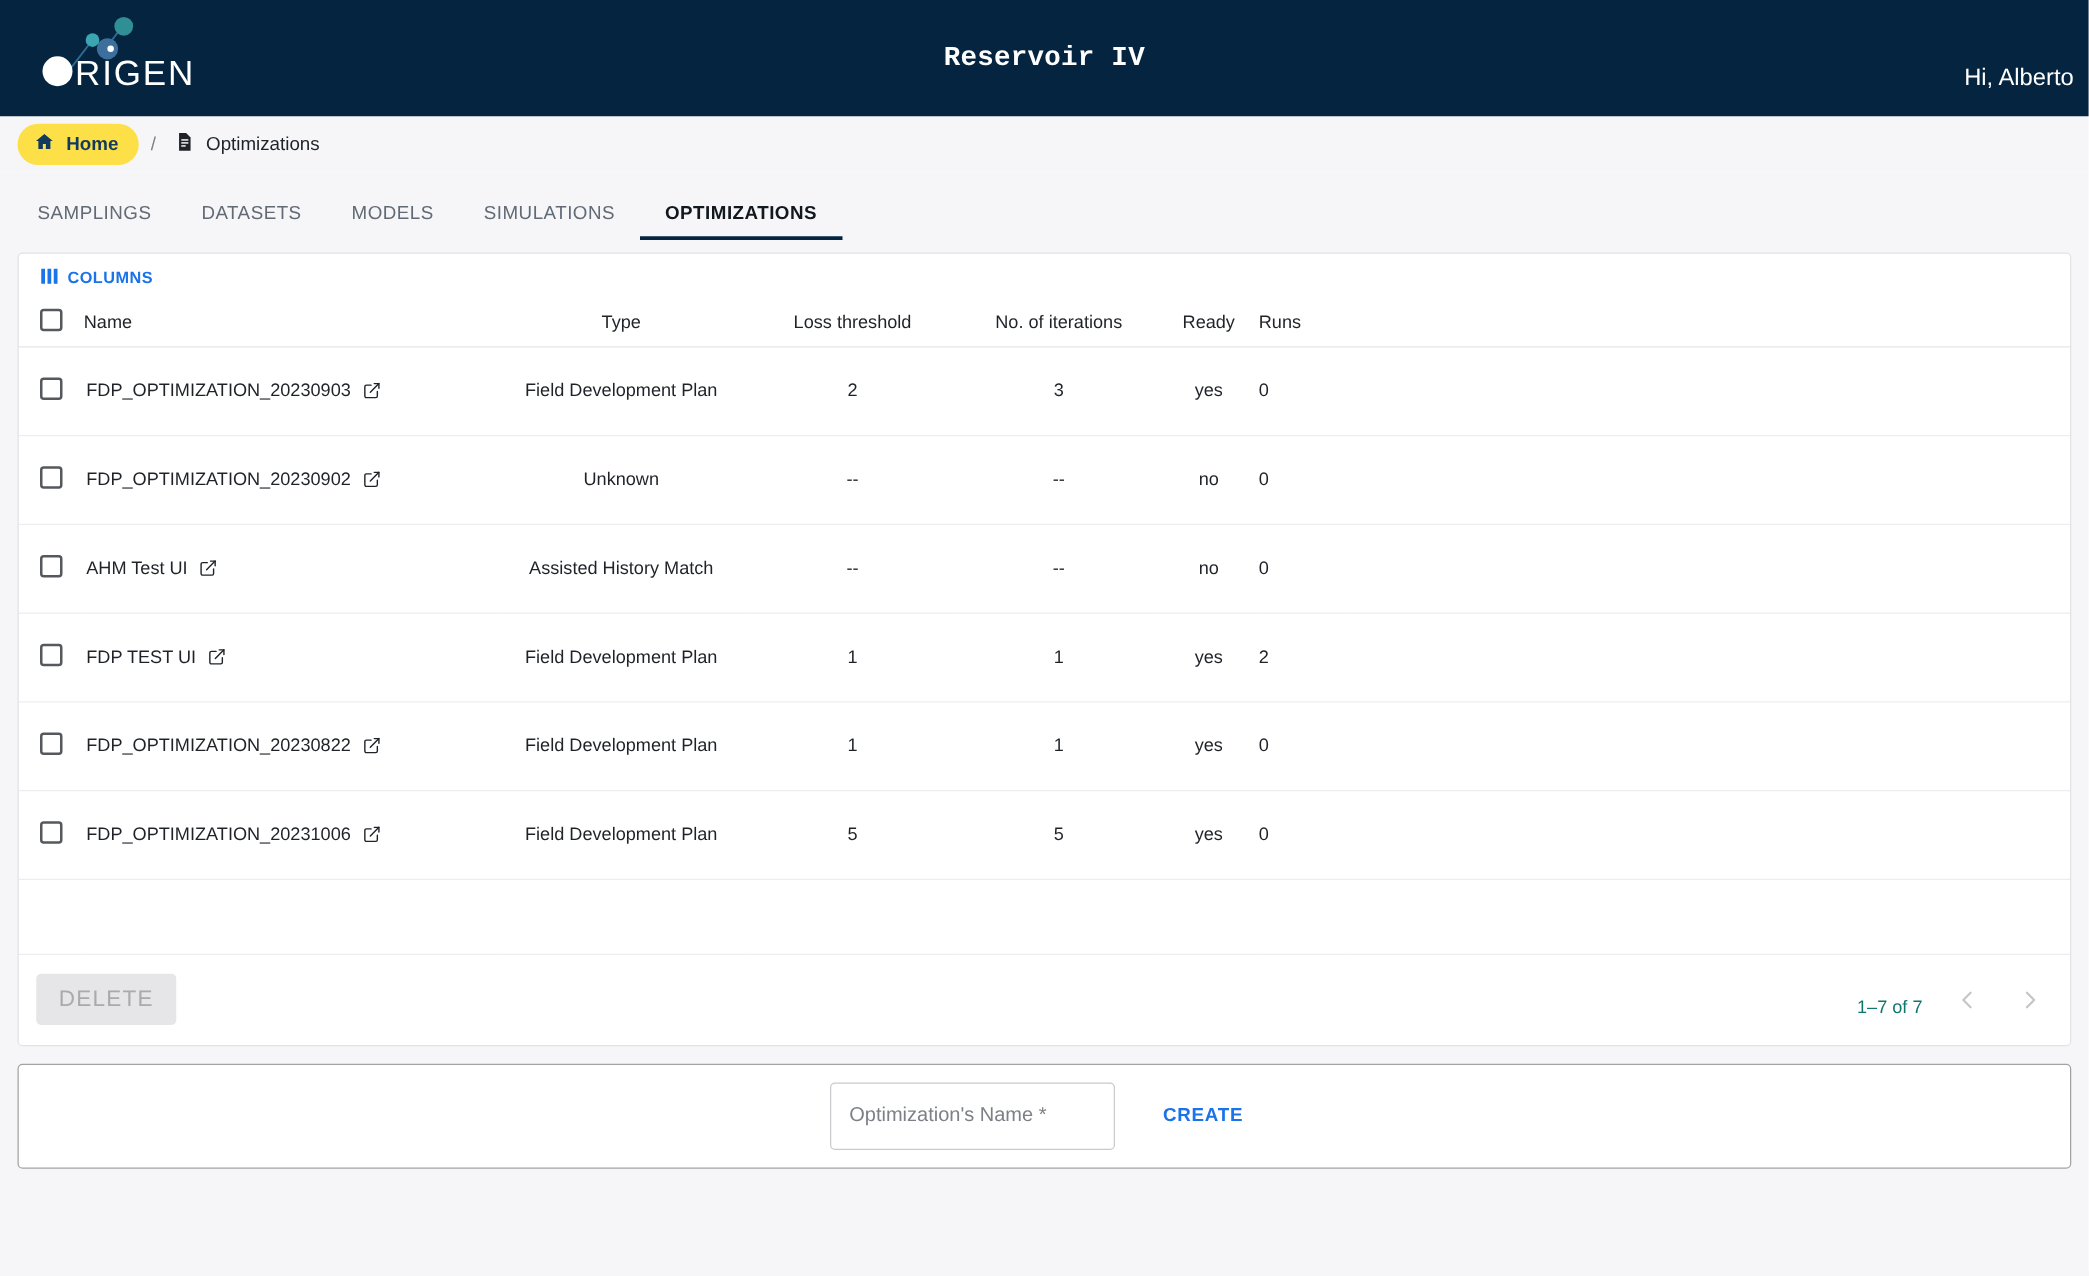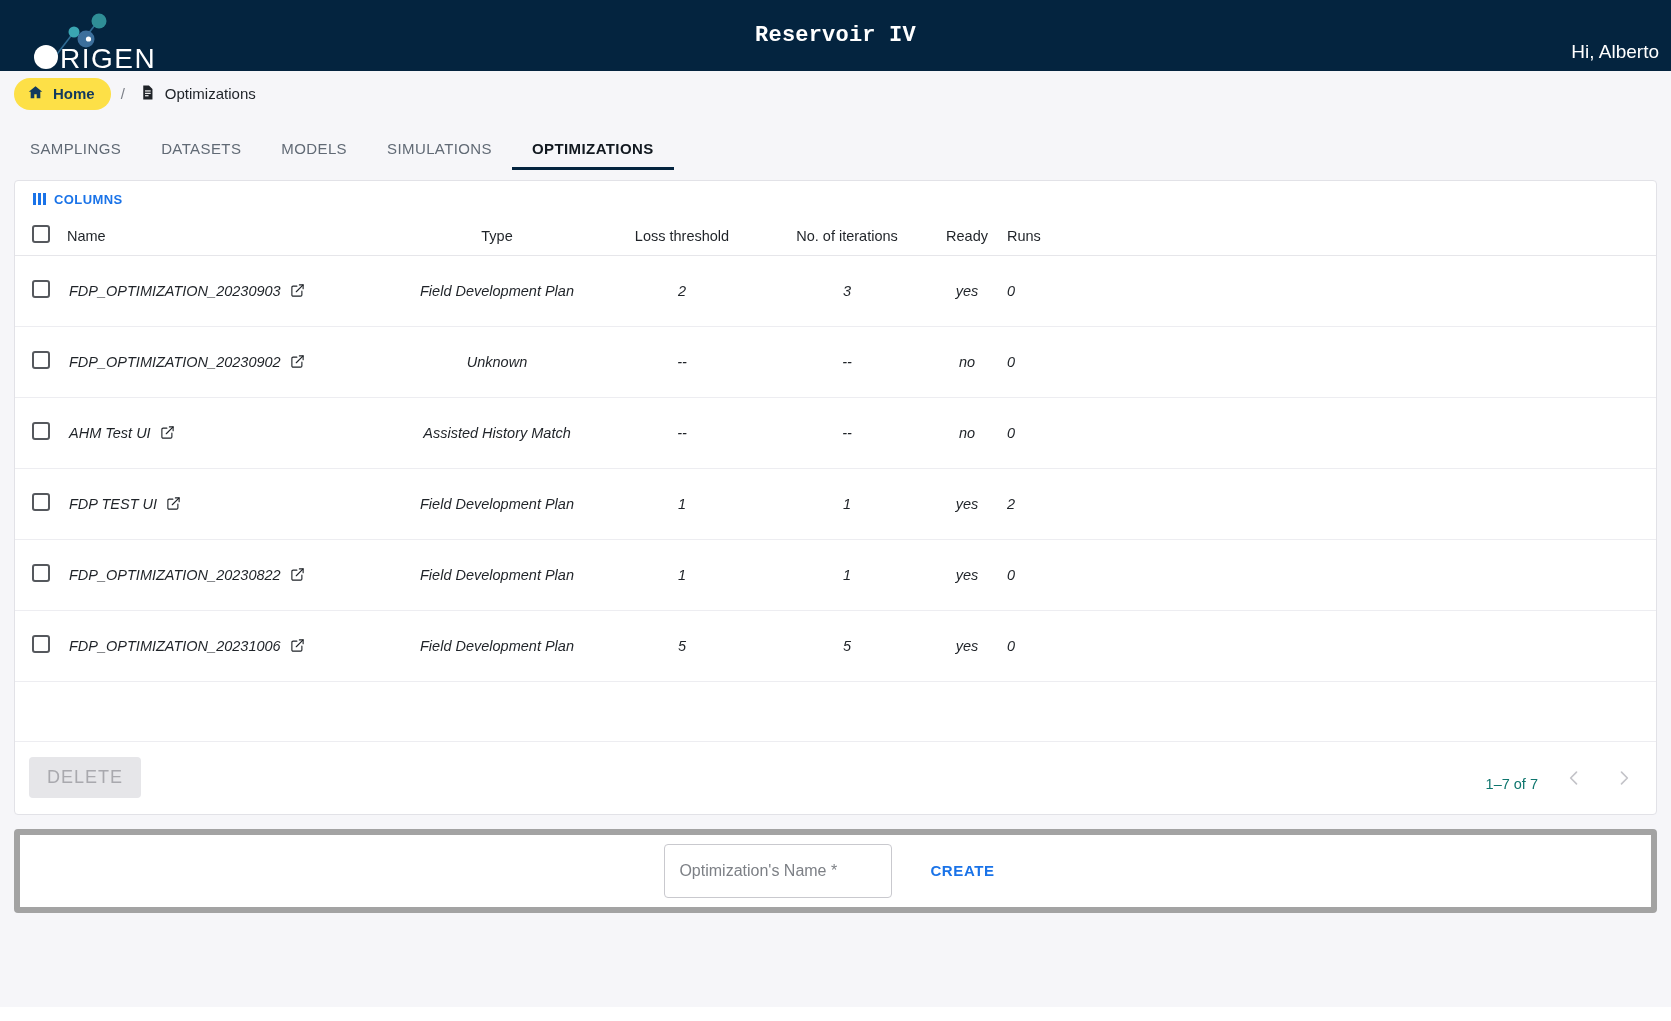--- a/index.html
+++ b/index.html
@@ -7,21 +7,21 @@
     margin: 0; padding: 0;
     width: 1671px; height: 1021px;
     background: #ffffff;
     font-family: "Liberation Sans", sans-serif;
     -webkit-font-smoothing: antialiased;
   }
 
   
   .topbar {
     position: relative;
-    height: 71px;
+    height: 93px;
     background: #04243f;
     display: flex;
     align-items: center;
   }
   .logo {
     position: absolute;
     left: 22px; top: 6px;
     width: 160px; height: 70px;
   }
   .app-title {
@@ -162,21 +162,20 @@
     vertical-align: middle;
     border-bottom: 1px solid #e6e6ea;
   }
   thead th.ctr { text-align: center; }
   tbody td {
     height: 71px;
     font-size: 14.5px;
     color: #1f2328;
     vertical-align: middle;
     border-bottom: 1px solid #ededf1;
-    font-style: italic;
   }
   tbody td.ctr { text-align: center; }
   tbody tr:last-child td { border-bottom: 1px solid #ededf1; }
 
   .cbox {
     width: 18px; height: 18px;
     border: 2px solid #55585d;
     border-radius: 3px;
     display: inline-block;
     cursor: pointer;
@@ -225,21 +224,21 @@
     display: inline-flex;
     align-items: center;
     justify-content: center;
     color: #c4c4c9;
     cursor: default;
   }
 
   
   .create-card {
     background: #ffffff;
-    border: 6px solid #a3a3a3;
+    border: 1px solid #a3a3a3;
     border-radius: 4px;
     margin-top: 14px;
     height: 84px;
     display: flex;
     align-items: center;
     justify-content: center;
     gap: 26px;
   }
   .name-input {
     width: 228px;

